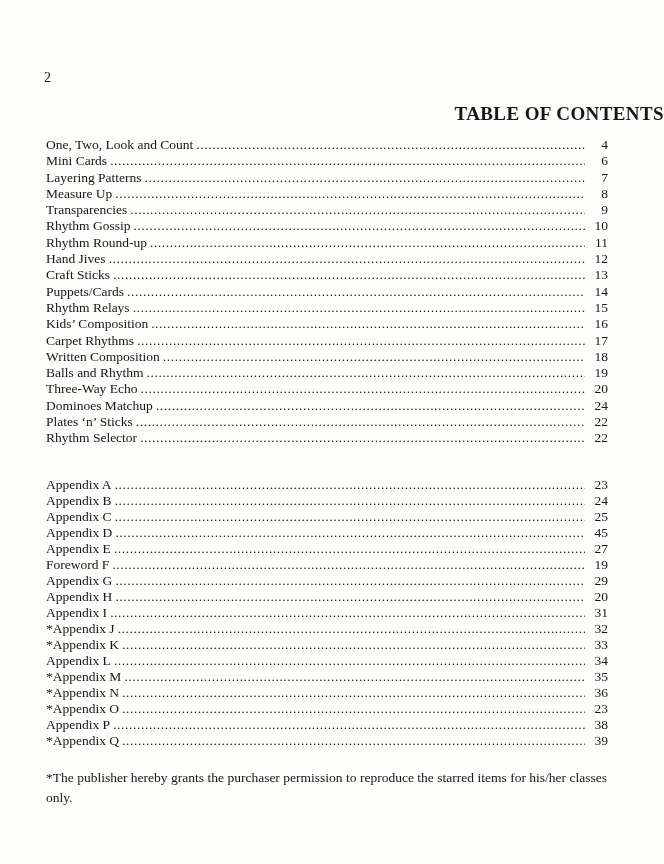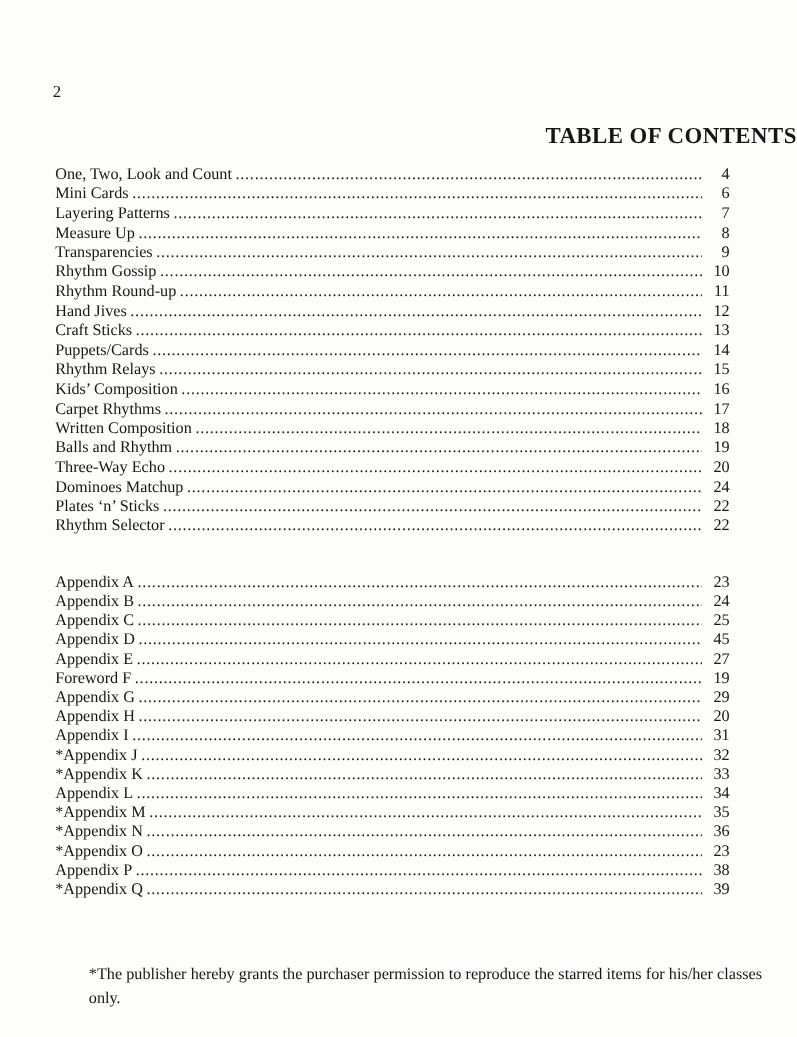--- a/index.html
+++ b/index.html
@@ -61,26 +61,25 @@
   }
   .toc-page {
     min-width: 18px;
     text-align: right;
     white-space: nowrap;
   }
   .appendix-list { margin-top: 30px; }
   .footnote {
     position: absolute;
     left: 46px;
-    top: 802px;
+    top: 768px;
     width: 561px;
     font-size: 13.5px;
     line-height: 20px;
     text-align: justify;
-    margin-left: 28px;
   }
 </style>
 </head>
 <body>
 
 <div class="page">
 
   <div class="page-number">2</div>
 
   <h1 class="doc-title">TABLE OF CONTENTS</h1>

